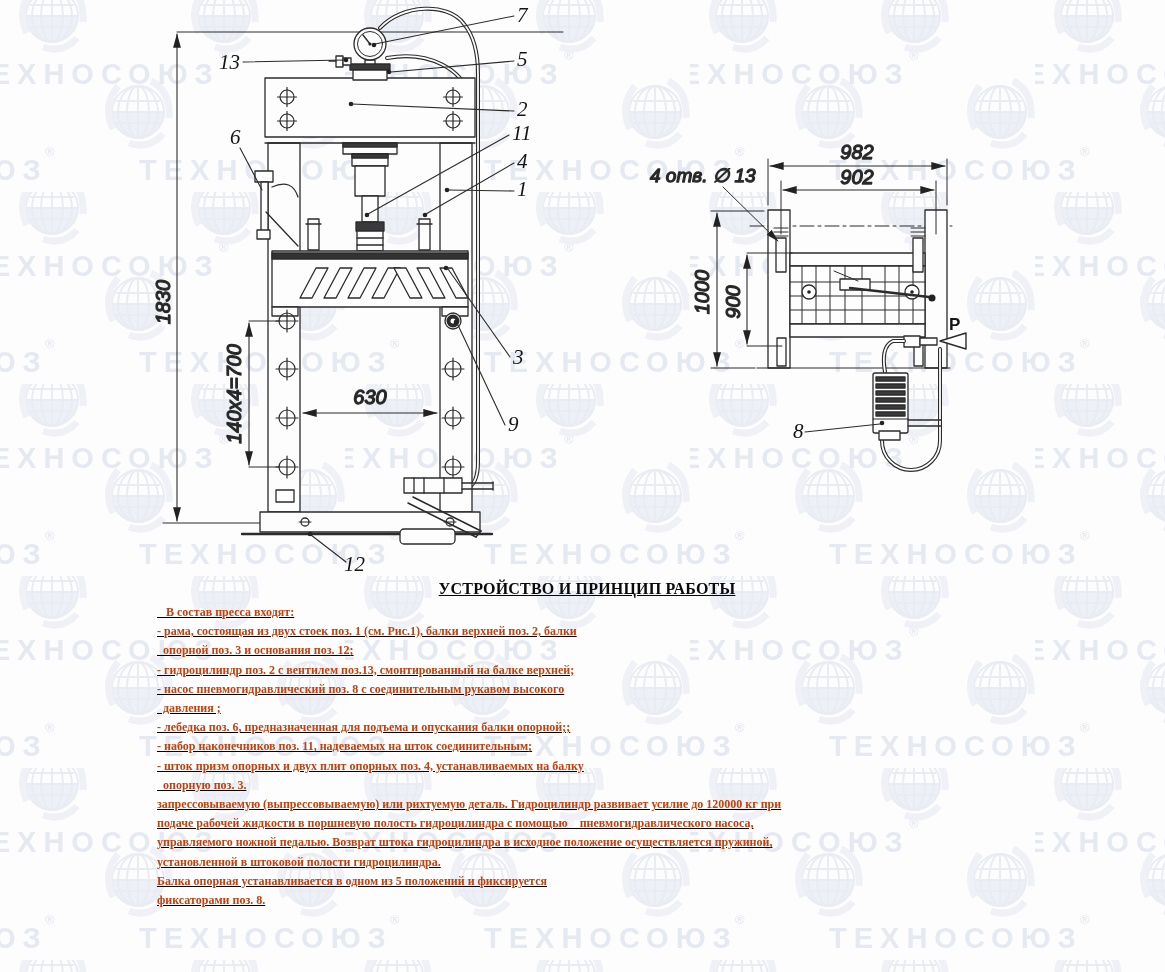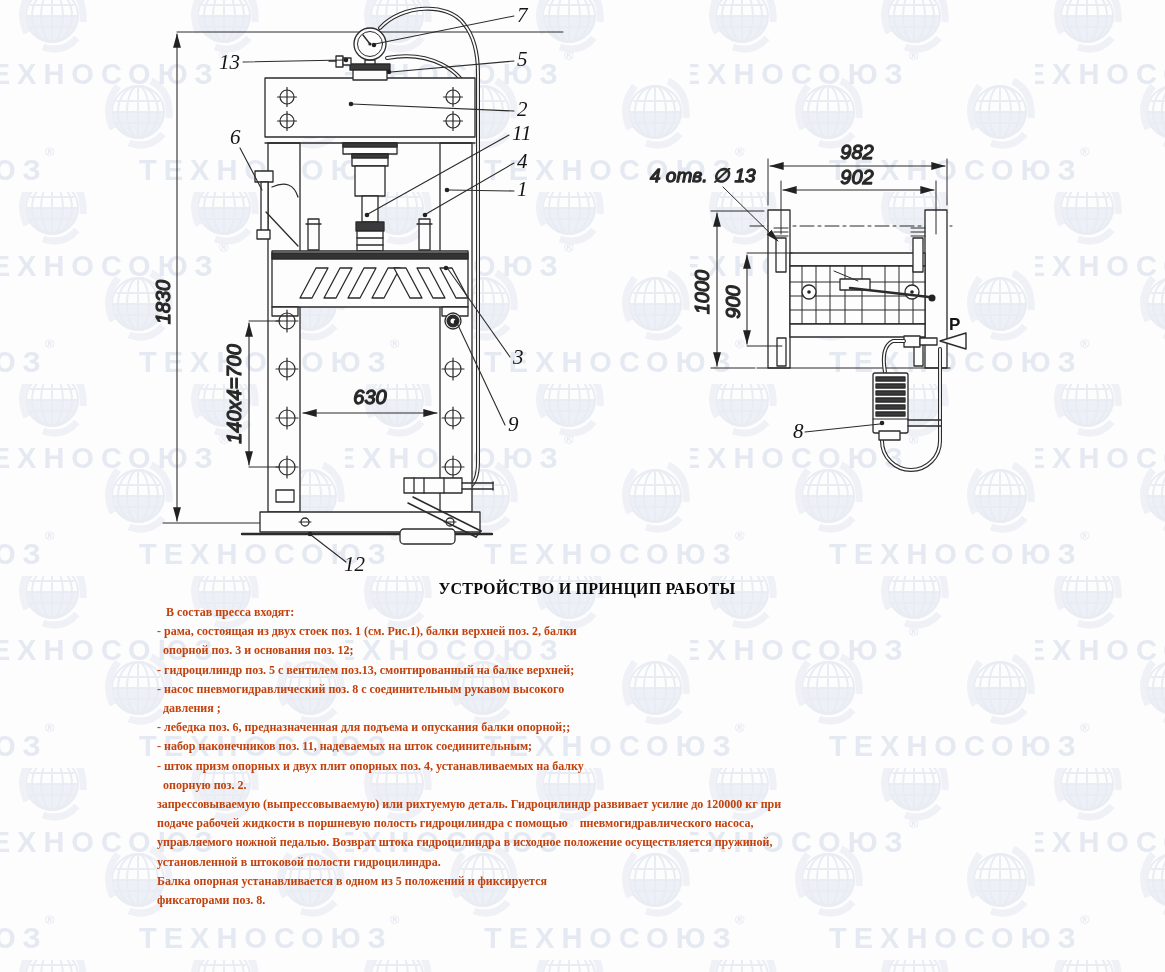--- a/index.html
+++ b/index.html
@@ -1,19 +1,19 @@
 <!DOCTYPE html>
 <html><head>
 <meta charset="utf-8">
 <style>
   html,body{margin:0;padding:0;background:#ffffff;}
   .page{position:relative;width:1165px;height:972px;background:#fdfdfe;overflow:hidden;
         font-family:"Liberation Serif",serif;}
   .page svg{position:absolute;left:0;top:0;}
-  .doc{position:absolute;left:157px;top:580px;width:860px;}
+  .doc{position:absolute;left:157px;top:580px;width:860px;text-decoration:underline;}
   .doc-title{font-weight:bold;font-size:16px;letter-spacing:.2px;text-align:center;
              width:100%;margin-bottom:5px;color:#0a0a0c;}
   .line{white-space:pre;font-weight:bold;font-size:12px;line-height:19.2px;color:#c2410c;}
   
   .dimtxt{font:italic 20px "Liberation Sans",sans-serif;fill:#1c1c1f;}
   .dimtxt-s{font:italic 19px "Liberation Sans",sans-serif;fill:#1c1c1f;}
   .lbl{font:italic 21px "Liberation Serif",serif;fill:#141416;}
   .ptxt{font:bold 17px "Liberation Sans",sans-serif;fill:#141416;}
   .wmtxt{font:bold 29px "Liberation Sans",sans-serif;letter-spacing:7px;fill:#e5e9f1;}
   .wmreg{font:bold 13px "Liberation Sans",sans-serif;fill:#e5e9f1;}
@@ -367,27 +367,27 @@
       </g>
     </g>
   </svg>
 
   <div class="doc">
     <div class="doc-title">УСТРОЙСТВО И ПРИНЦИП РАБОТЫ</div>
     <div>
         <div class="line">   В состав пресса входят:</div>
         <div class="line">- рама, состоящая из двух стоек поз. 1 (см. Рис.1), балки верхней поз. 2, балки</div>
         <div class="line">  опорной поз. 3 и основания поз. 12;</div>
-        <div class="line">- гидроцилиндр поз. 5 с вентилем поз.13, смонтированный на балке верхней;</div>
+        <div class="line">- гидроцилиндр поз. 2 с вентилем поз.13, смонтированный на балке верхней;</div>
         <div class="line">- насос пневмогидравлический поз. 8 с соединительным рукавом высокого</div>
         <div class="line">  давления ;</div>
         <div class="line">- лебедка поз. 6, предназначенная для подъема и опускания балки опорной;;</div>
         <div class="line">- набор наконечников поз. 11, надеваемых на шток соединительным;</div>
         <div class="line">- шток призм опорных и двух плит опорных поз. 4, устанавливаемых на балку</div>
-        <div class="line">  опорную поз. 2.</div>
+        <div class="line">  опорную поз. 3.</div>
         <div class="line">запрессовываемую (выпрессовываемую) или рихтуемую деталь. Гидроцилиндр развивает усилие до 120000 кг при</div>
         <div class="line">подаче рабочей жидкости в поршневую полость гидроцилиндра с помощью    пневмогидравлического насоса,</div>
         <div class="line">управляемого ножной педалью. Возврат штока гидроцилиндра в исходное положение осуществляется пружиной,</div>
         <div class="line">установленной в штоковой полости гидроцилиндра.</div>
         <div class="line">Балка опорная устанавливается в одном из 5 положений и фиксируется</div>
         <div class="line">фиксаторами поз. 8.</div>
       </div>
   </div>
 
 </div>

